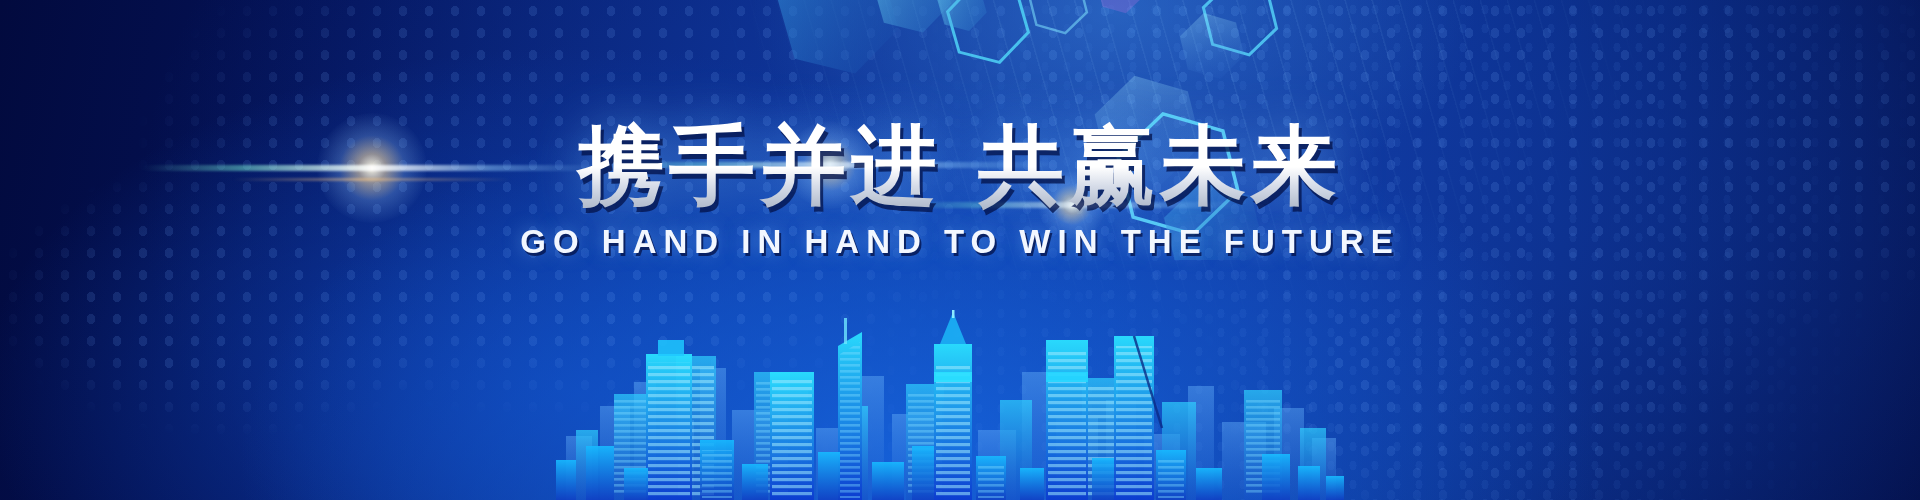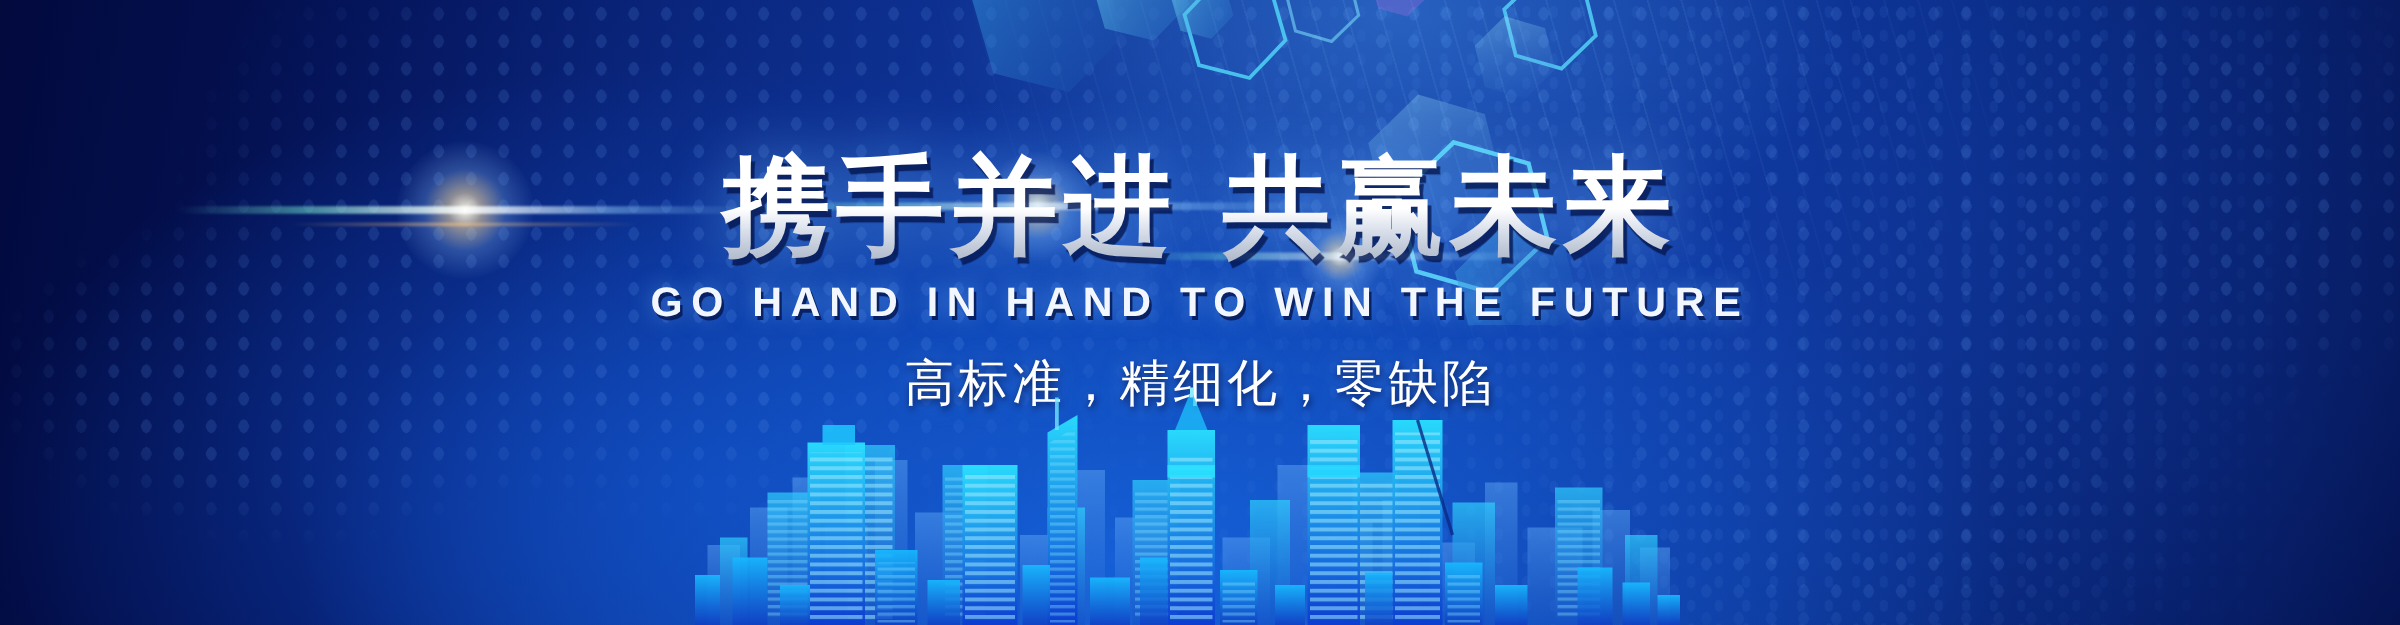--- a/index.html
+++ b/index.html
@@ -163,21 +163,20 @@
     <div class="flare" style="left:1072px;top:205px;">
       <span class="core" style="transform:scale(.62)"></span>
         <span class="streak" style="opacity:.65;left:-170px;width:340px;"></span>
     </div>
 
     <h1 class="title">
       <span>携手并进</span><span class="gap"></span><span>共赢未来</span>
     </h1>
 
     <div class="subtitle-en">GO HAND IN HAND TO WIN THE FUTURE</div>
-    <div class="subtitle-cn">高标准，精细化，零缺陷</div>
   </div>
 
   <div class="skyline">
     <svg width="1920" height="190" viewBox="0 0 1920 190" preserveAspectRatio="none" xmlns="http://www.w3.org/2000/svg">
       <defs>
         <linearGradient id="bFar" x1="0" y1="0" x2="0" y2="1">
           <stop offset="0" stop-color="#5ea8f5" stop-opacity=".48"></stop>
           <stop offset="1" stop-color="#1c5fd0" stop-opacity=".30"></stop>
         </linearGradient>
         <linearGradient id="bMid" x1="0" y1="0" x2="0" y2="1">

